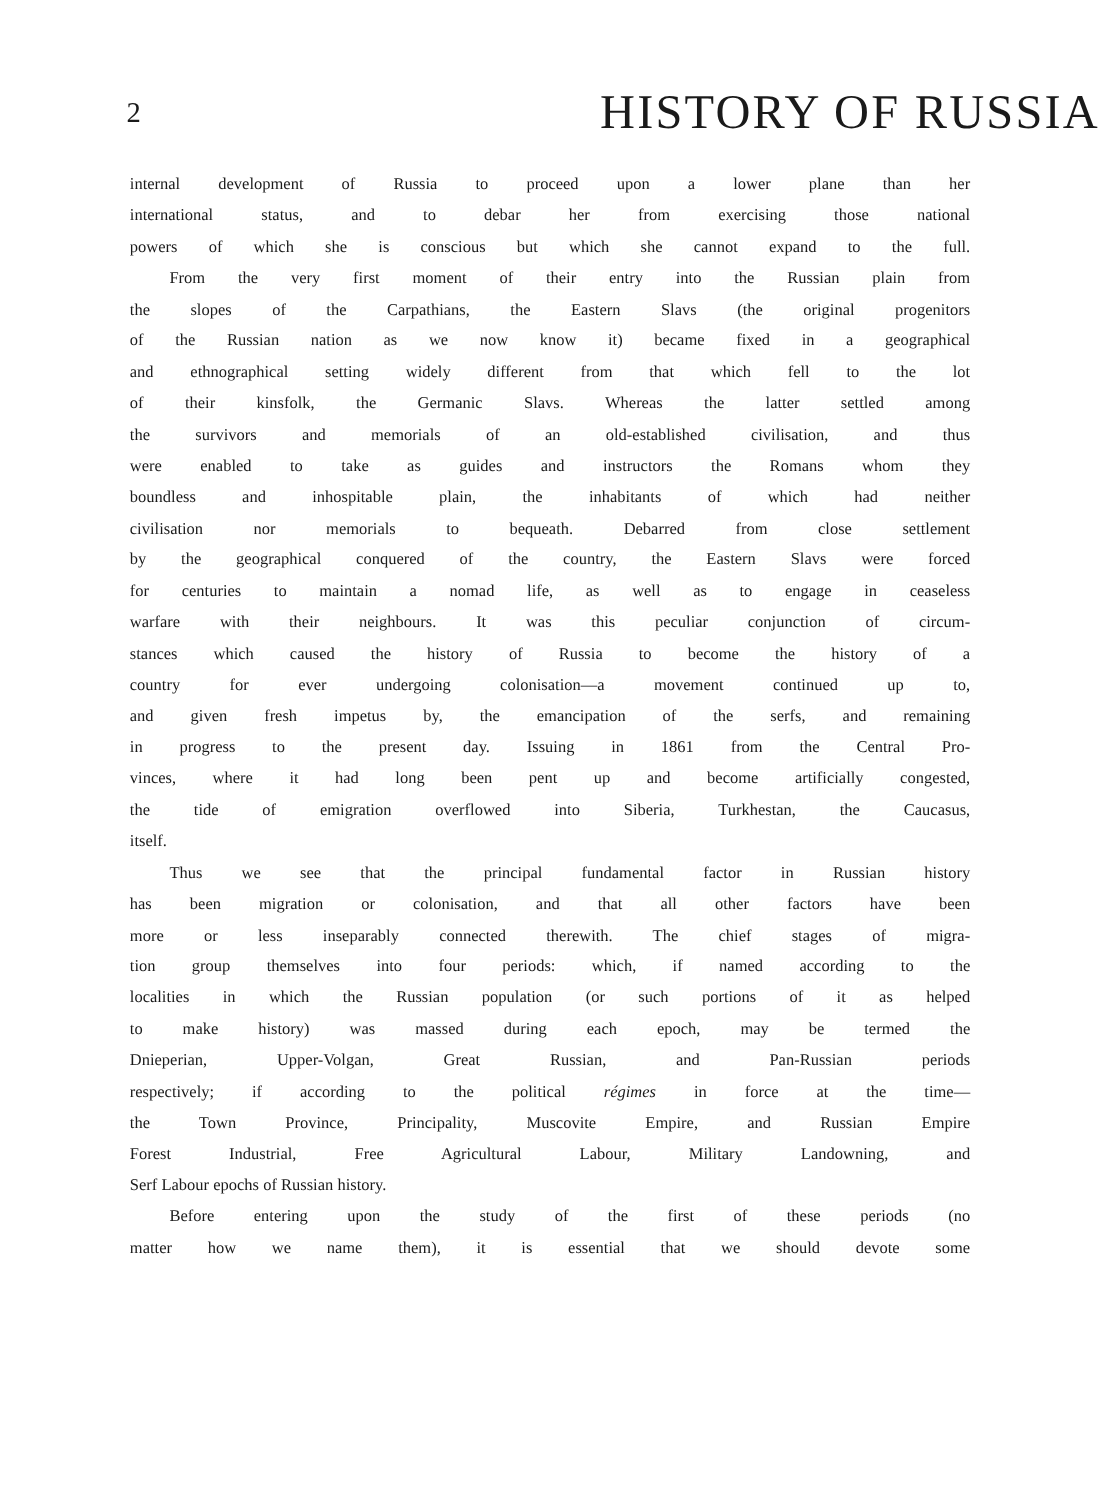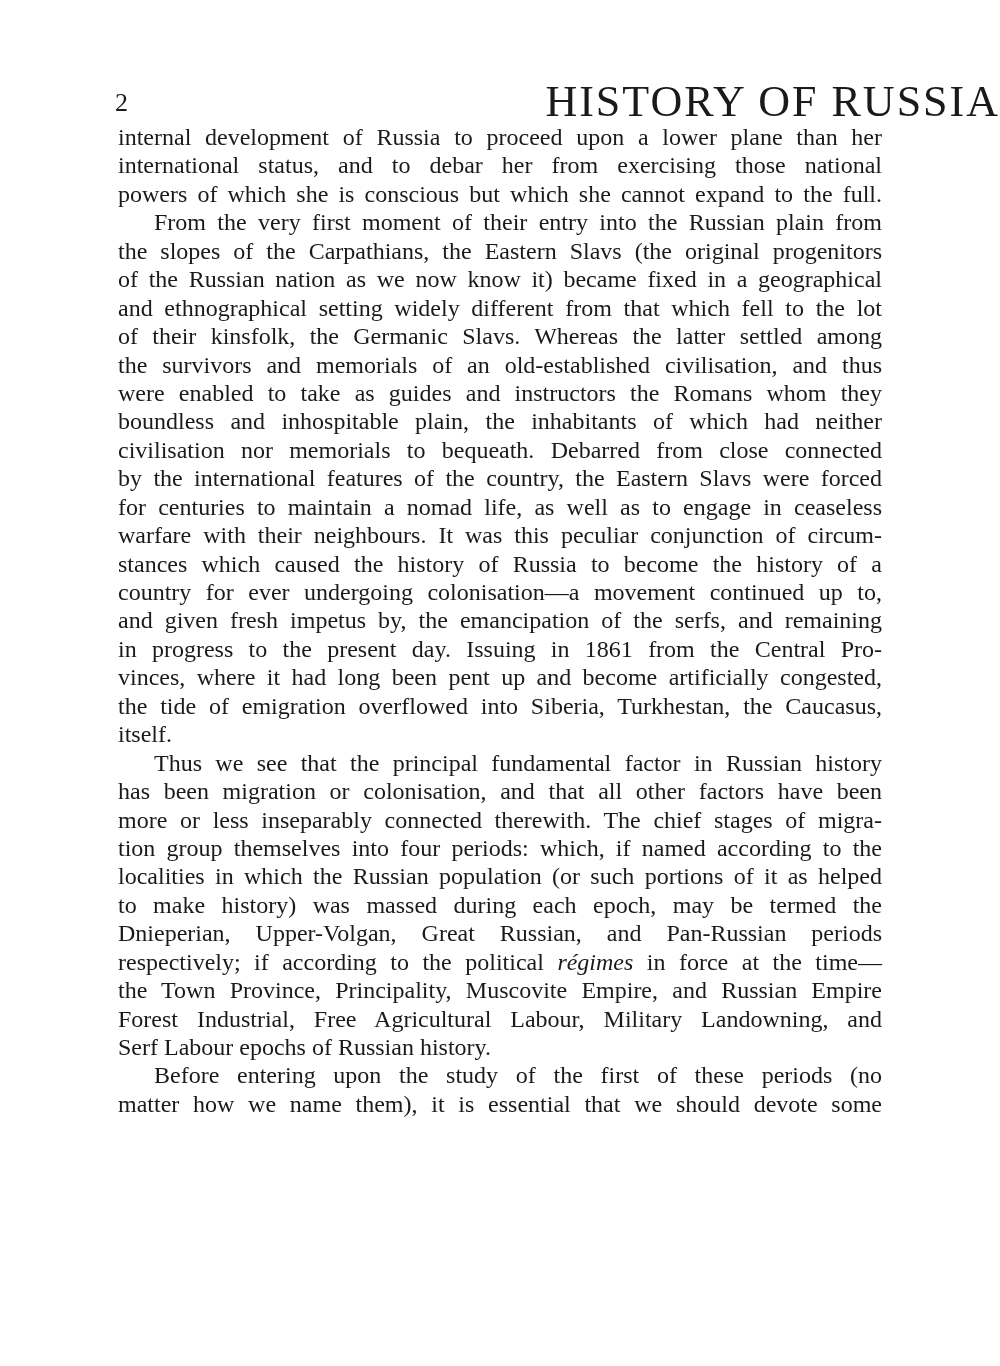--- a/index.html
+++ b/index.html
@@ -35,23 +35,23 @@
       top: 82px;
       text-align: right;
       font-size: 44px;
       letter-spacing: 2px;
       line-height: 40px;
       padding-left: 0;
     }
     .body-text {
       position: absolute;
       left: 118px;
-      top: 123px;
+      top: 154px;
       width: 764px;
-      font-size: 24px;
+      font-size: 15px;
     }
     .line {
       display: block;
       height: 28.45px;
       line-height: 28.45px;
       white-space: nowrap;
       text-align: justify;
       text-align-last: justify;
     }
     .line.last {
@@ -84,22 +84,22 @@
 
     <div class="para">
       <span class="line indent">From the very first moment of their entry into the Russian plain from</span>
       <span class="line">the slopes of the Carpathians, the Eastern Slavs (the original progenitors</span>
       <span class="line">of the Russian nation as we now know it) became fixed in a geographical</span>
       <span class="line">and ethnographical setting widely different from that which fell to the lot</span>
       <span class="line">of their kinsfolk, the Germanic Slavs.  Whereas the latter settled among</span>
       <span class="line">the survivors and memorials of an old-established civilisation, and thus</span>
       <span class="line">were enabled to take as guides and instructors the Romans whom they</span>
       <span class="line">boundless and inhospitable plain, the inhabitants of which had neither</span>
-      <span class="line">civilisation nor memorials to bequeath.  Debarred from close connected</span>
-      <span class="line">by the international features of the country, the Eastern Slavs were forced</span>
+      <span class="line">civilisation nor memorials to bequeath.  Debarred from close settlement</span>
+      <span class="line">by the geographical conquered of the country, the Eastern Slavs were forced</span>
       <span class="line">for centuries to maintain a nomad life, as well as to engage in ceaseless</span>
       <span class="line">warfare with their neighbours.  It was this peculiar conjunction of circum-</span>
       <span class="line">stances which caused the history of Russia to become the history of a</span>
       <span class="line">country for ever undergoing colonisation—a movement continued up to,</span>
       <span class="line">and given fresh impetus by, the emancipation of the serfs, and remaining</span>
       <span class="line">in progress to the present day.  Issuing in 1861 from the Central Pro-</span>
       <span class="line">vinces, where it had long been pent up and become artificially congested,</span>
       <span class="line">the tide of emigration overflowed into Siberia, Turkhestan, the Caucasus,</span>
       <span class="line last">itself.</span>
     </div>

